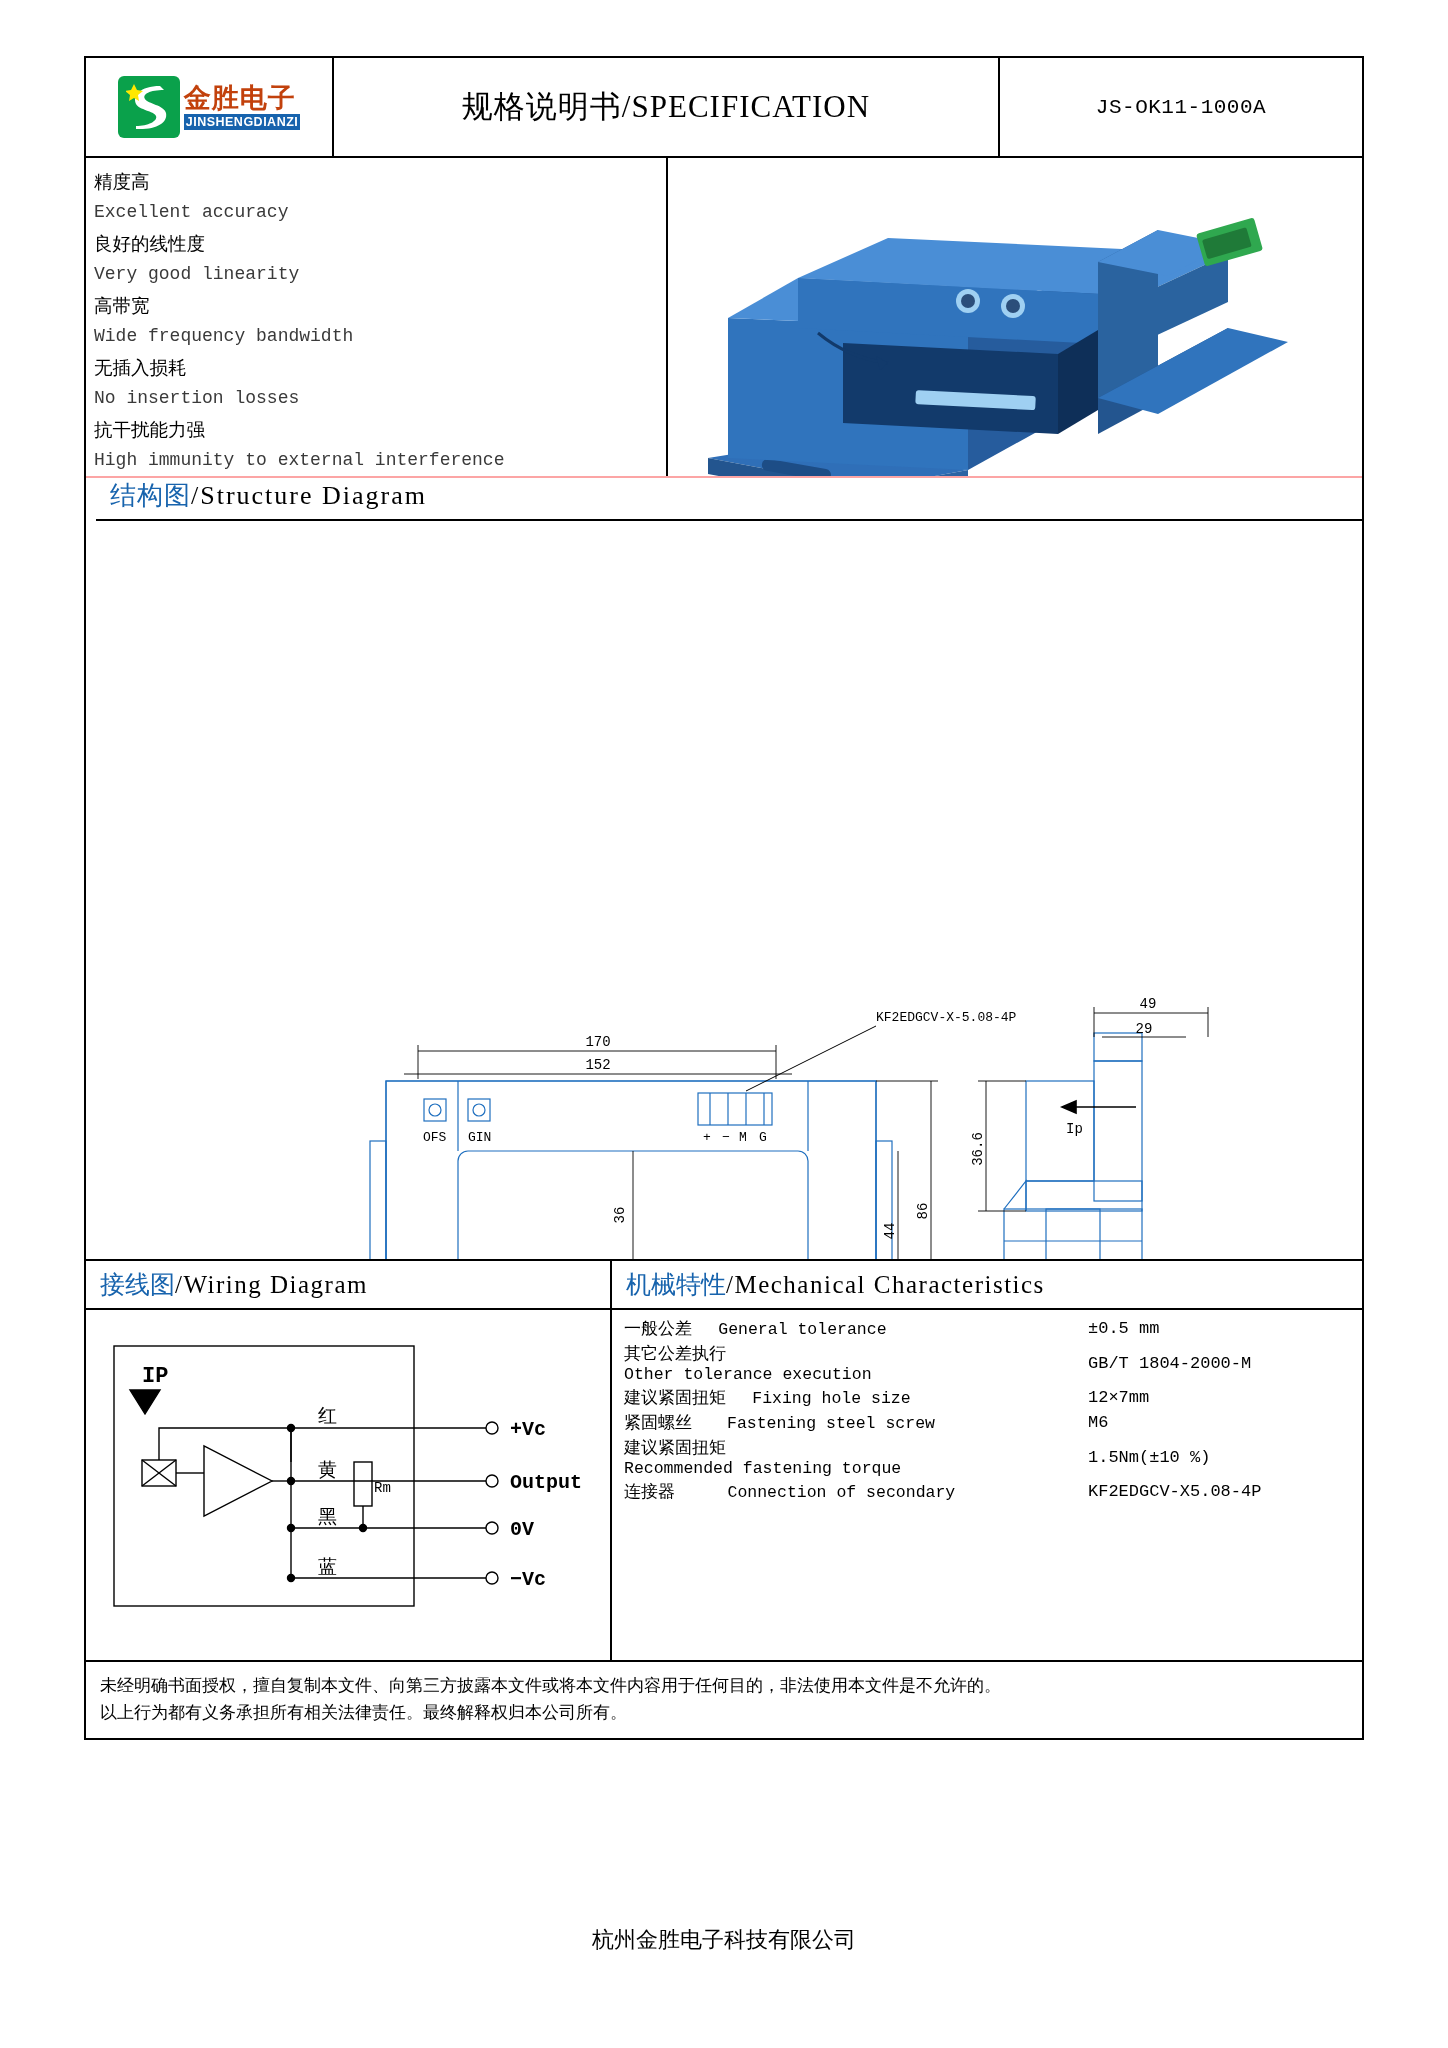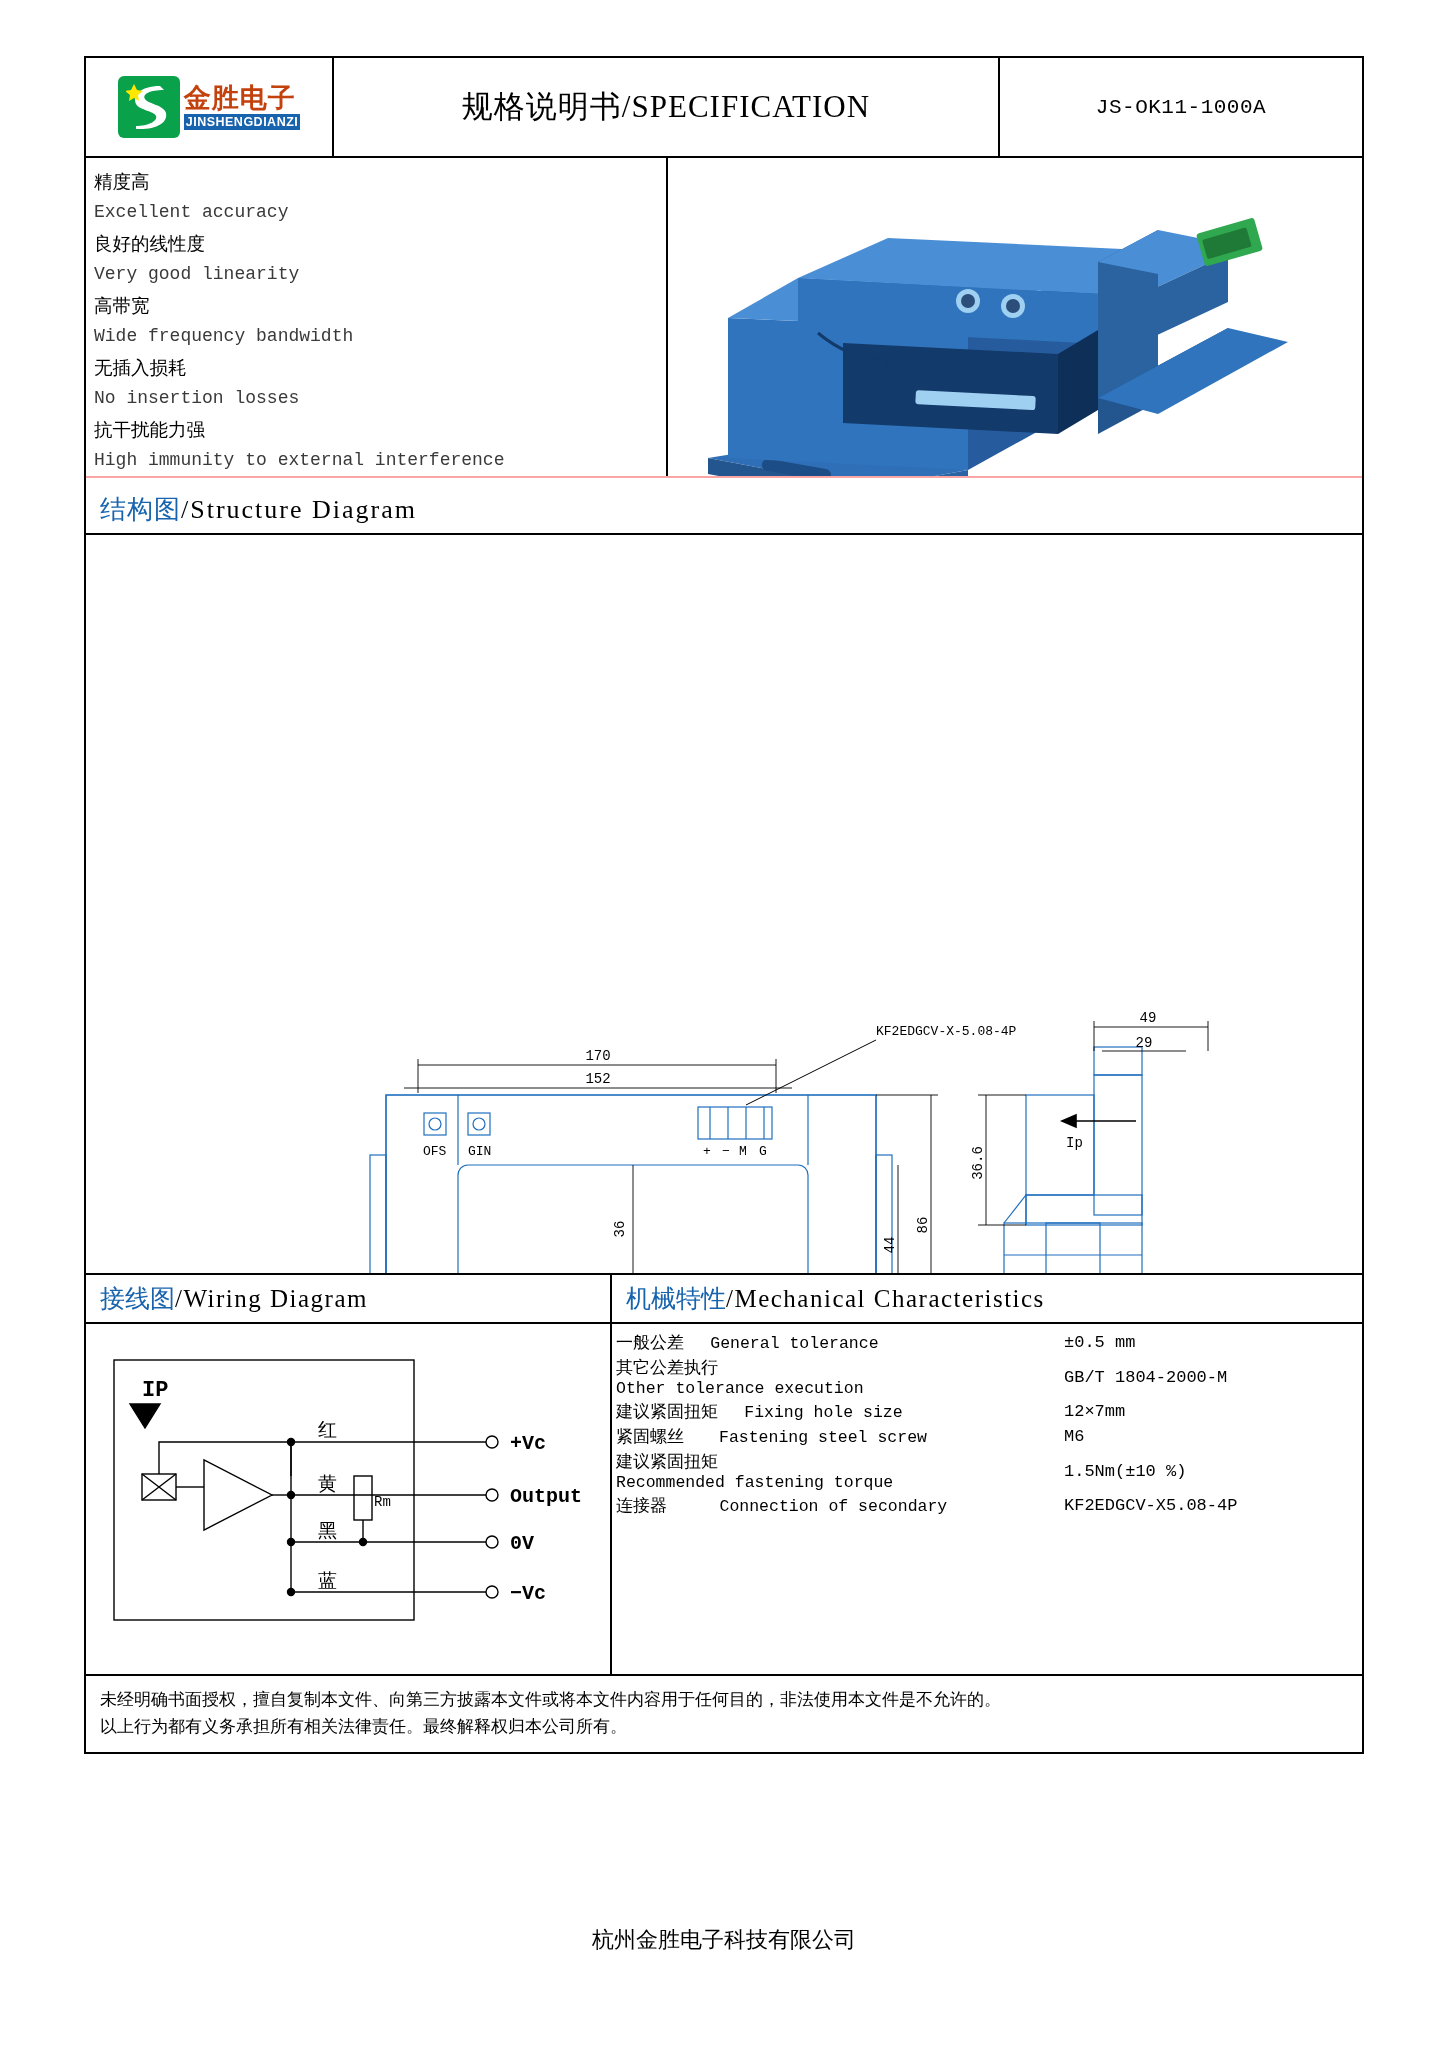--- a/index.html
+++ b/index.html
@@ -136,25 +136,26 @@
   .photo {
     flex: 1;
     position: relative;
     overflow: hidden;
     background: #fff;
   }
 
   
   .sec-title {
     font-size: 26px;
-    padding: 14px 0 6px 14px;
+    padding: 0 0 6px 14px;
     border-bottom: 2px solid #000;
     box-sizing: border-box;
     font-family: "DejaVu Sans", sans-serif;
     letter-spacing: 1px;
+    margin-left: 10px;
   }
   .sec-title .en { font-family: "Liberation Serif", serif; letter-spacing: 2px;}
   .sec-title .cn { color: #1763ad; }
 
   .struct-body {
     height: 740px;
     border-bottom: 2px solid #000;
     box-sizing: border-box;
     position: relative;
     overflow: hidden;
@@ -181,21 +182,21 @@
   .wiring-body { height: 344px; position: relative; overflow: hidden;}
   .mech-body { height: 344px; position: relative; padding: 6px 0 0 0;}
 
   table.mech {
     width: 100%;
     border-collapse: collapse;
     font-size: 17.5px;
   }
   table.mech td {
     vertical-align: middle;
-    padding: 1px 4px;
+    padding: 1px 12px;
     margin-top: 24px;
   }
   td.lab { width: 440px; padding-left: 10px; }
   td.val { font-family: "Liberation Mono", monospace; font-size: 17px; padding-left: 6px;}
   .lab .cn { font-family: "DejaVu Sans", sans-serif; font-size: 17px;}
   .lab .en { font-family: "Liberation Mono", monospace; font-size: 16.5px; }
   .lab-2line .cn { display:block; }
   .lab-2line .en { display:block; }
 
   

